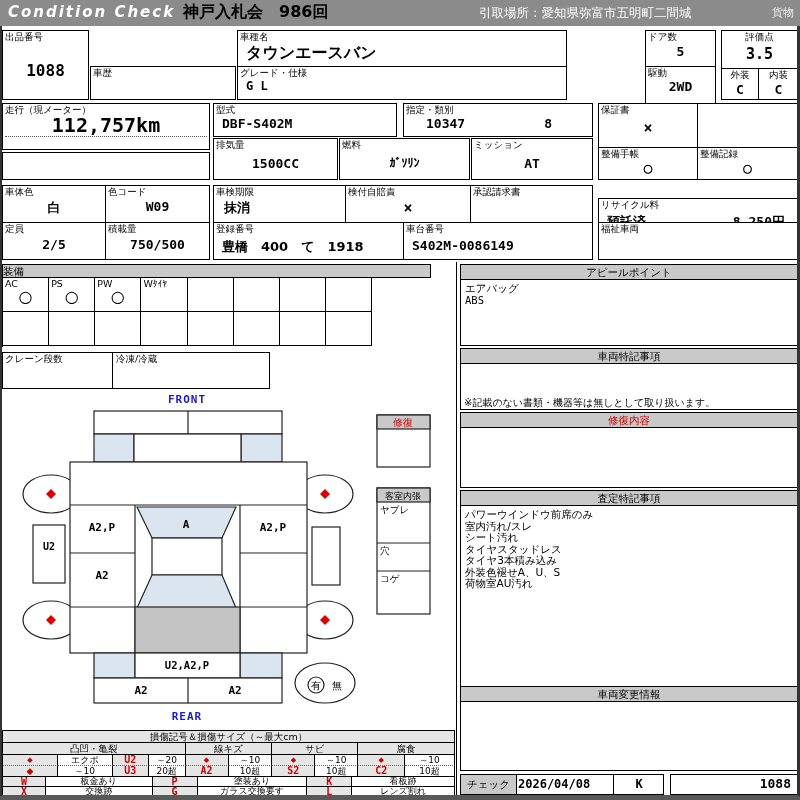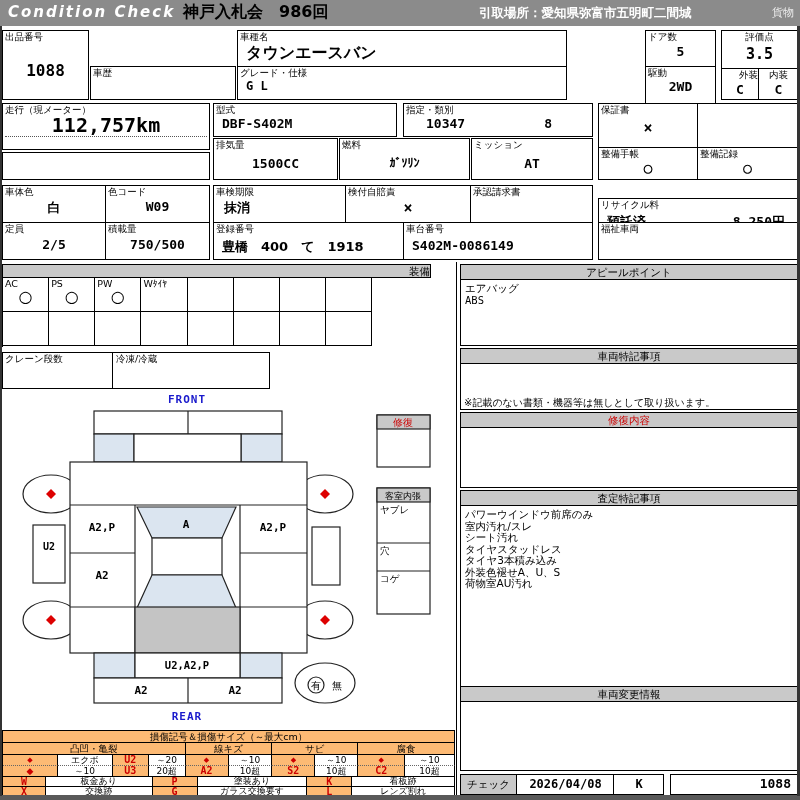--- a/index.html
+++ b/index.html
@@ -2,21 +2,21 @@
 <html><head>
 <meta charset="utf-8">
 <style>
   html,body{margin:0;padding:0;background:#fff}
   .page{position:relative;width:800px;height:800px;background:#fff;color:#000;
         font-family:"DejaVu Sans",sans-serif;overflow:hidden}
   
   .topbar{position:absolute;left:0;top:0;width:800px;height:26px;background:#8b8b8b}
   .brand{position:absolute;left:8px;top:3px;font-style:italic;font-weight:bold;color:#fff;font-size:15px;letter-spacing:2px}
   .auction{position:absolute;left:183px;top:2px;color:#000;font-weight:bold;font-size:16px}
-  .pickup{position:absolute;left:479px;top:5px;color:#fff;font-weight:bold;font-size:12.5px}
+  .pickup{position:absolute;left:479px;top:5px;color:#fff;font-weight:normal;font-size:12.5px}
   .cat{position:absolute;right:6px;top:5px;color:#ececec;font-size:11px}
   
   .cell{position:absolute;border:1.5px solid #000;background:#fff;box-sizing:border-box}
   .lbl{position:absolute;left:2px;top:0;font-size:9.5px;white-space:nowrap}
   .val{position:absolute;left:0;right:0;top:14px;text-align:center;font-family:"DejaVu Sans Mono",monospace;
        font-weight:bold;font-size:13px;white-space:nowrap}
   .val.l{left:8px;right:auto;text-align:left}
   .val.big{font-size:20px;top:9px}
   .half{position:absolute;top:0;bottom:0;box-sizing:border-box}
   
@@ -30,21 +30,21 @@
            border-left:1.5px solid #000;border-top:1.5px solid #000;display:grid;
            grid-template-columns:repeat(8,1fr);grid-template-rows:34px 34px}
   .eq-cell{position:relative;border-right:1.5px solid #000;border-bottom:1.5px solid #000}
   .eq-mark{position:absolute;left:0;right:0;top:9px;text-align:center;font-size:16px;font-weight:bold}
   
   .lg{position:absolute;left:2px;top:730px;width:453px;box-sizing:border-box;border-left:1px solid #000;border-top:1px solid #000;font-size:9px}
   .lg-row{display:flex}
   .lg-cell{box-sizing:border-box;border-right:1px solid #000;border-bottom:1px solid #000;
            text-align:center;overflow:hidden;white-space:nowrap;height:11px;line-height:10px}
   .lg-cell.t{height:12px;line-height:11px;font-size:9.5px}
-  .g{background:#fdba74}
+  .g{background:#e5e5e5}
   .dot{border-bottom:1px dotted #666}
   .rc{color:#cc0000;font-weight:bold;font-family:"DejaVu Sans Mono",monospace;font-size:10px}
   .dm{color:#cc0000;font-size:7px}
   .dm2{color:#cc0000;font-size:9px}
   .codes{position:absolute;left:2px;top:776px;width:453px;box-sizing:border-box;border-left:1px solid #000;border-top:1px solid #000;font-size:9px}
   .codes .lg-cell{height:10px;line-height:9px}
   
   .vline{position:absolute;width:0;border-left:1.5px solid #000}
   .band{position:absolute;left:0;top:795px;width:800px;height:5px;background:#595959}
   svg text{font-family:"DejaVu Sans Mono",monospace}
@@ -85,21 +85,21 @@
   <div class="cell" style="left:645px;top:66px;width:71px;height:50px">
     <span class="lbl">駆動</span>
     <div class="val" style="top:12px">2WD</div>
   </div>
   <div class="cell" style="left:721px;top:30px;width:77px;height:39px">
     <span class="lbl" style="left:0;right:0;text-align:center">評価点</span>
     <div class="val" style="top:14px;font-size:15px">3.5</div>
   </div>
   <div class="cell" style="left:721px;top:68px;width:77px;height:32px">
     <div class="half" style="left:0;width:37px;border-right:1.5px solid #000">
-      <span class="lbl" style="left:0;right:0;text-align:right">外装</span>
+      <span class="lbl" style="left:0;right:0;text-align:center">外装</span>
       <div class="val" style="top:13px">C</div>
     </div>
     <div class="half" style="left:38px;right:0">
       <span class="lbl" style="left:0;right:0;text-align:center">内装</span>
       <div class="val" style="top:13px">C</div>
     </div>
   </div>
 
   <div class="cell" style="left:2px;top:103px;width:208px;height:47px">
     <span class="lbl">走行（現メーター）</span>
@@ -180,21 +180,21 @@
   <div class="cell" style="left:598px;top:198px;width:200px;height:38px">
     <span class="lbl">リサイクル料</span>
     <div class="val l" style="top:14px;font-family:'DejaVu Sans',sans-serif">預託済</div>
     <div class="val" style="top:14px;left:auto;right:12px;text-align:right">8,250円</div>
   </div>
   <div class="cell" style="left:598px;top:222px;width:200px;height:38px">
     <span class="lbl">福祉車両</span>
     <div class="val"></div>
   </div>
 
-  <div class="cell" style="left:2px;top:264px;width:429px;height:14px;background:#c9c9c9;text-align:right;font-size:10.5px;line-height:12px">
+  <div class="cell" style="left:2px;top:264px;width:429px;height:14px;background:#c9c9c9;text-align:left;font-size:10.5px;line-height:12px">
     <span>装備</span>
   </div>
   <div class="eq-grid">
     <div class="eq-cell">
         <span class="lbl">AC</span>
         <div class="eq-mark">○</div>
       </div>
     <div class="eq-cell">
         <span class="lbl">PS</span>
         <div class="eq-mark">○</div>
@@ -274,21 +274,21 @@
     </div>
   </div>
 
   <div class="sec" style="left:460px;top:686px;width:338px;height:85px">
     <div class="sec-h"><span>車両変更情報</span></div>
     <div class="sec-b"></div>
   </div>
 
   <div class="cell" style="left:460px;top:774px;width:204px;height:21px">
     <div class="half" style="left:0;width:56px;background:#c9c9c9;border-right:1.5px solid #000;text-align:center;font-size:10.5px;line-height:18px">チェック</div>
-    <div class="half" style="left:57px;width:96px;border-right:1.5px solid #000;text-align:center;font-family:'DejaVu Sans Mono',monospace;font-weight:bold;font-size:12px;line-height:18px">2026/04/08</div>
+    <div class="half" style="left:57px;width:96px;border-right:1.5px solid #000;font-family:'DejaVu Sans Mono',monospace;font-weight:bold;font-size:12px;line-height:18px">2026/04/08</div>
     <div class="half" style="left:154px;right:0;text-align:center;font-family:'DejaVu Sans Mono',monospace;font-weight:bold;font-size:12px;line-height:18px">K</div>
   </div>
   <div class="cell" style="left:670px;top:774px;width:128px;height:21px;text-align:right;font-family:'DejaVu Sans Mono',monospace;font-weight:bold;font-size:13px;line-height:18px;padding-right:6px">1088</div>
 
   <svg style="position:absolute;left:0;top:392px" width="460" height="336" viewBox="0 0 460 336">
     <g fill="none" stroke="#222" stroke-width="1.2">
 
       <rect x="94" y="19" width="188" height="23" fill="#fff"></rect>
       <line x1="188" y1="19" x2="188" y2="42"></line>
 

